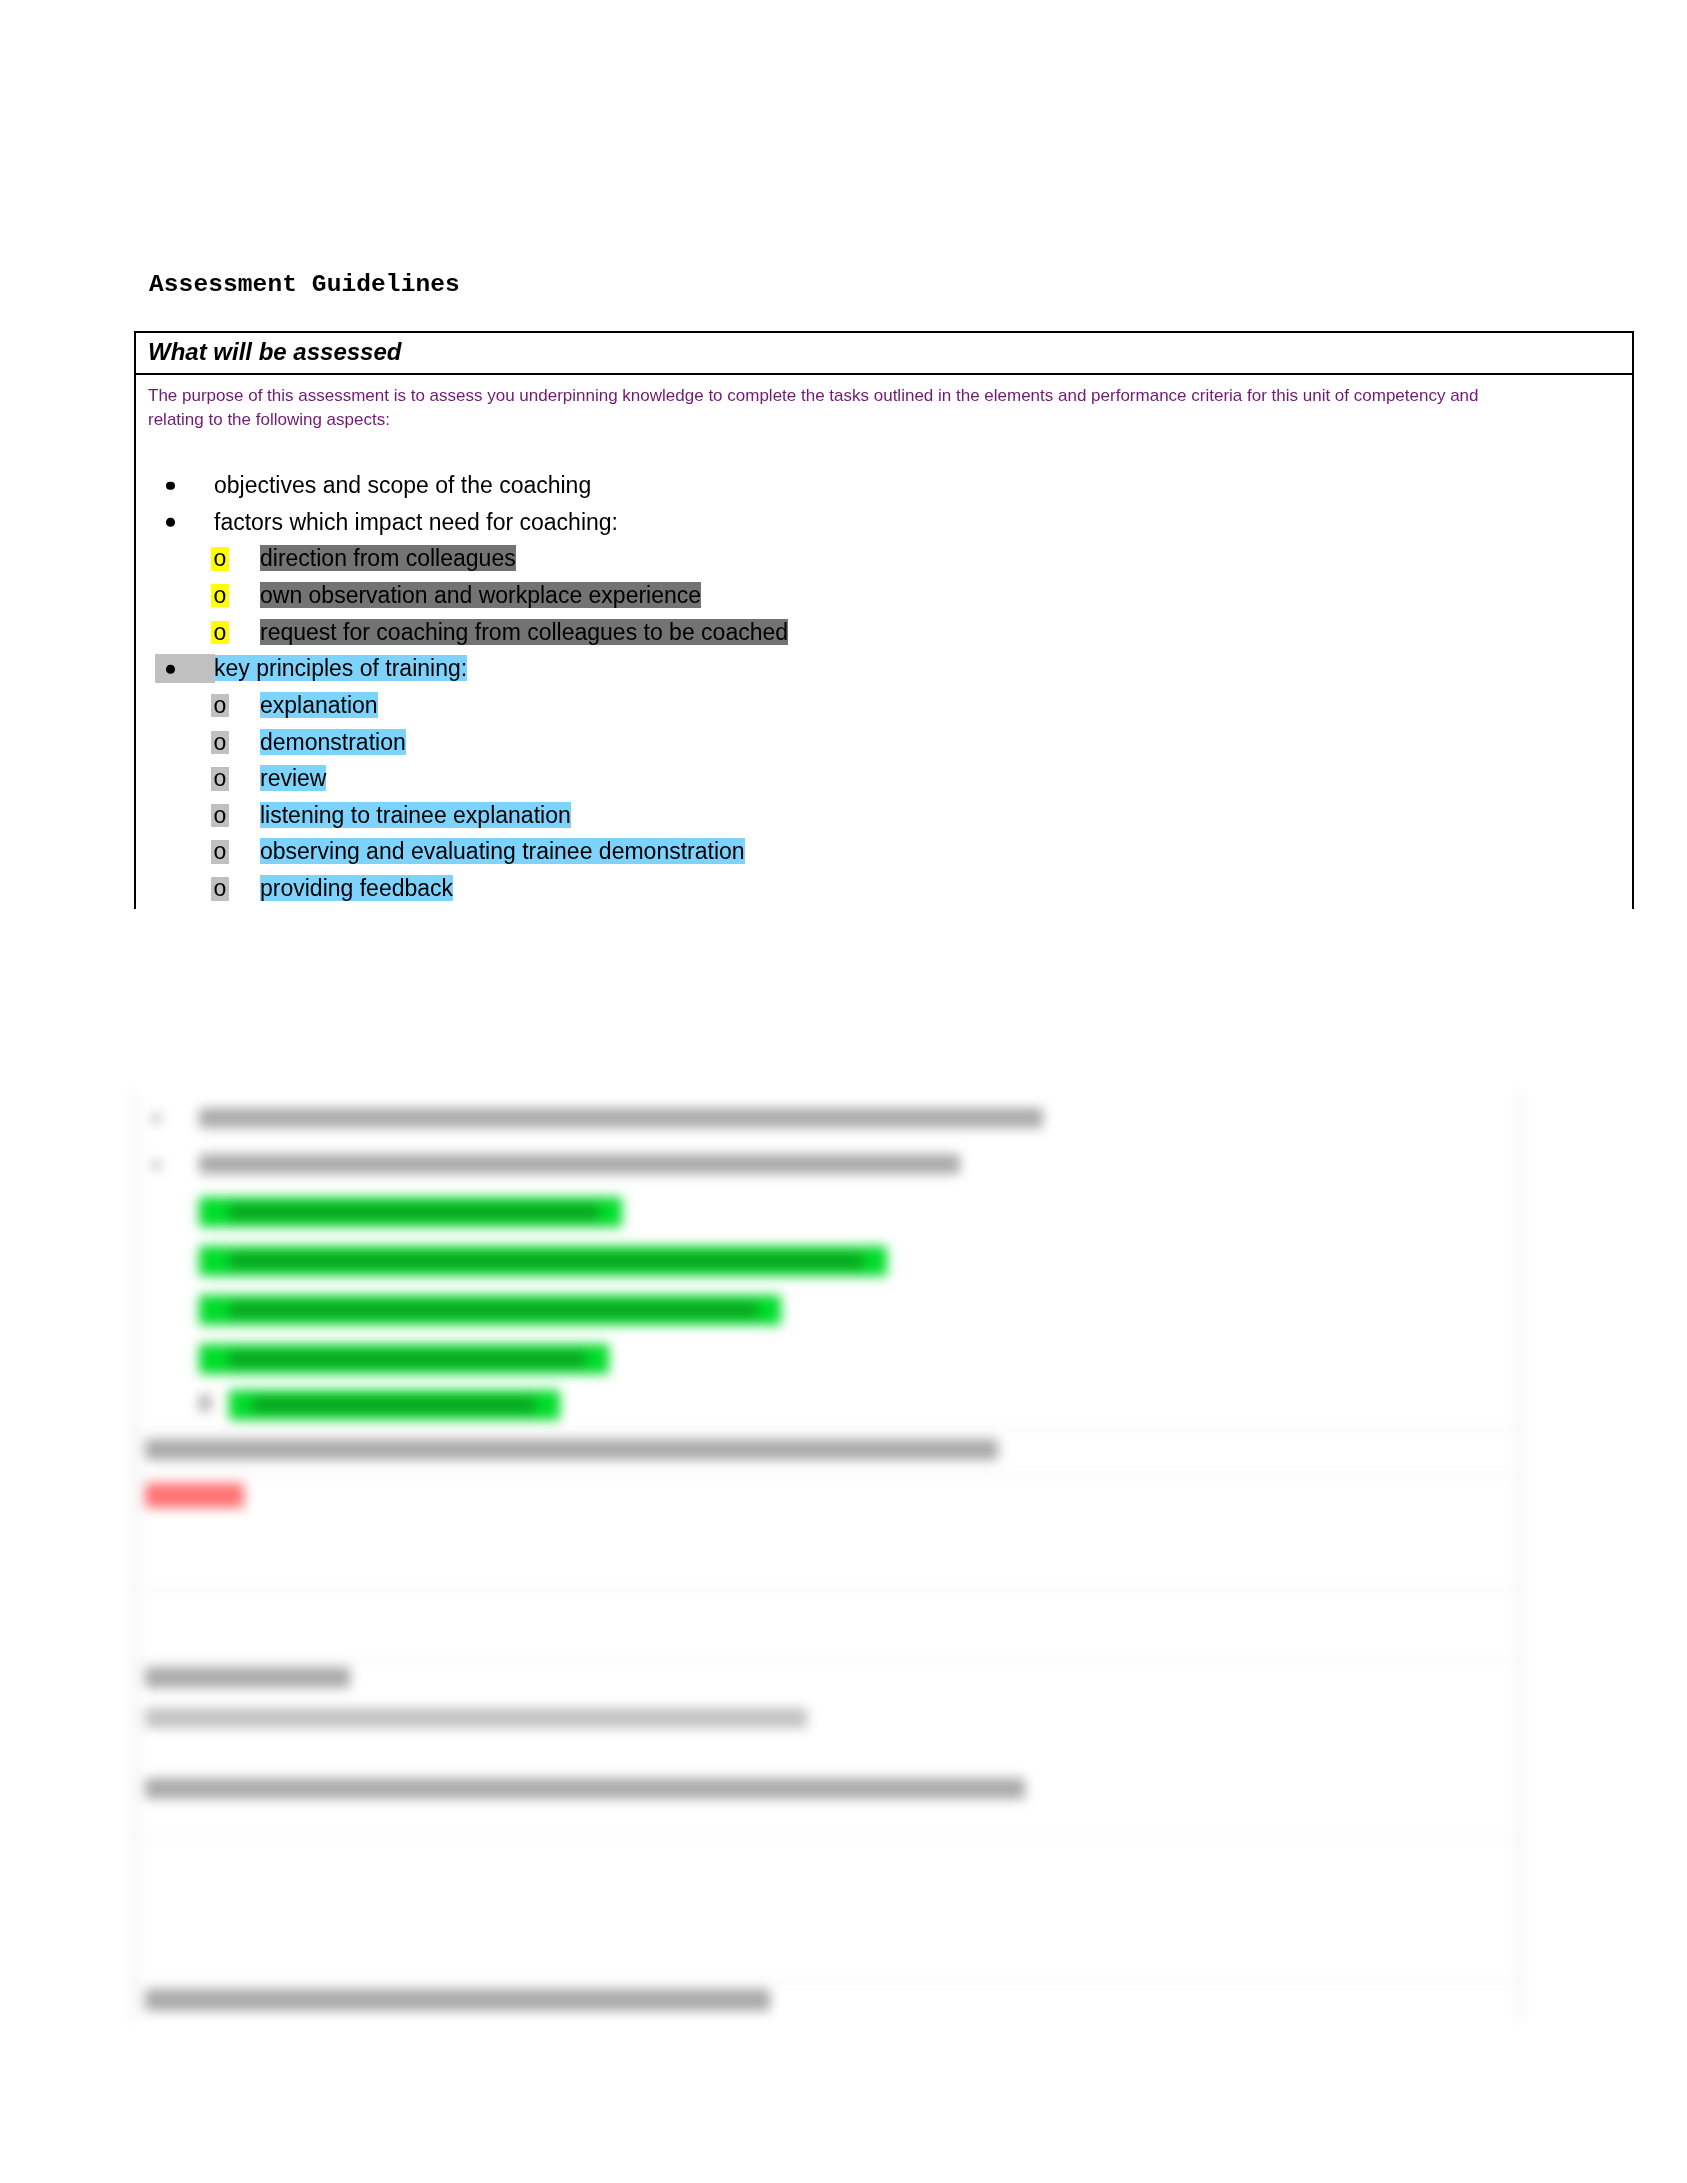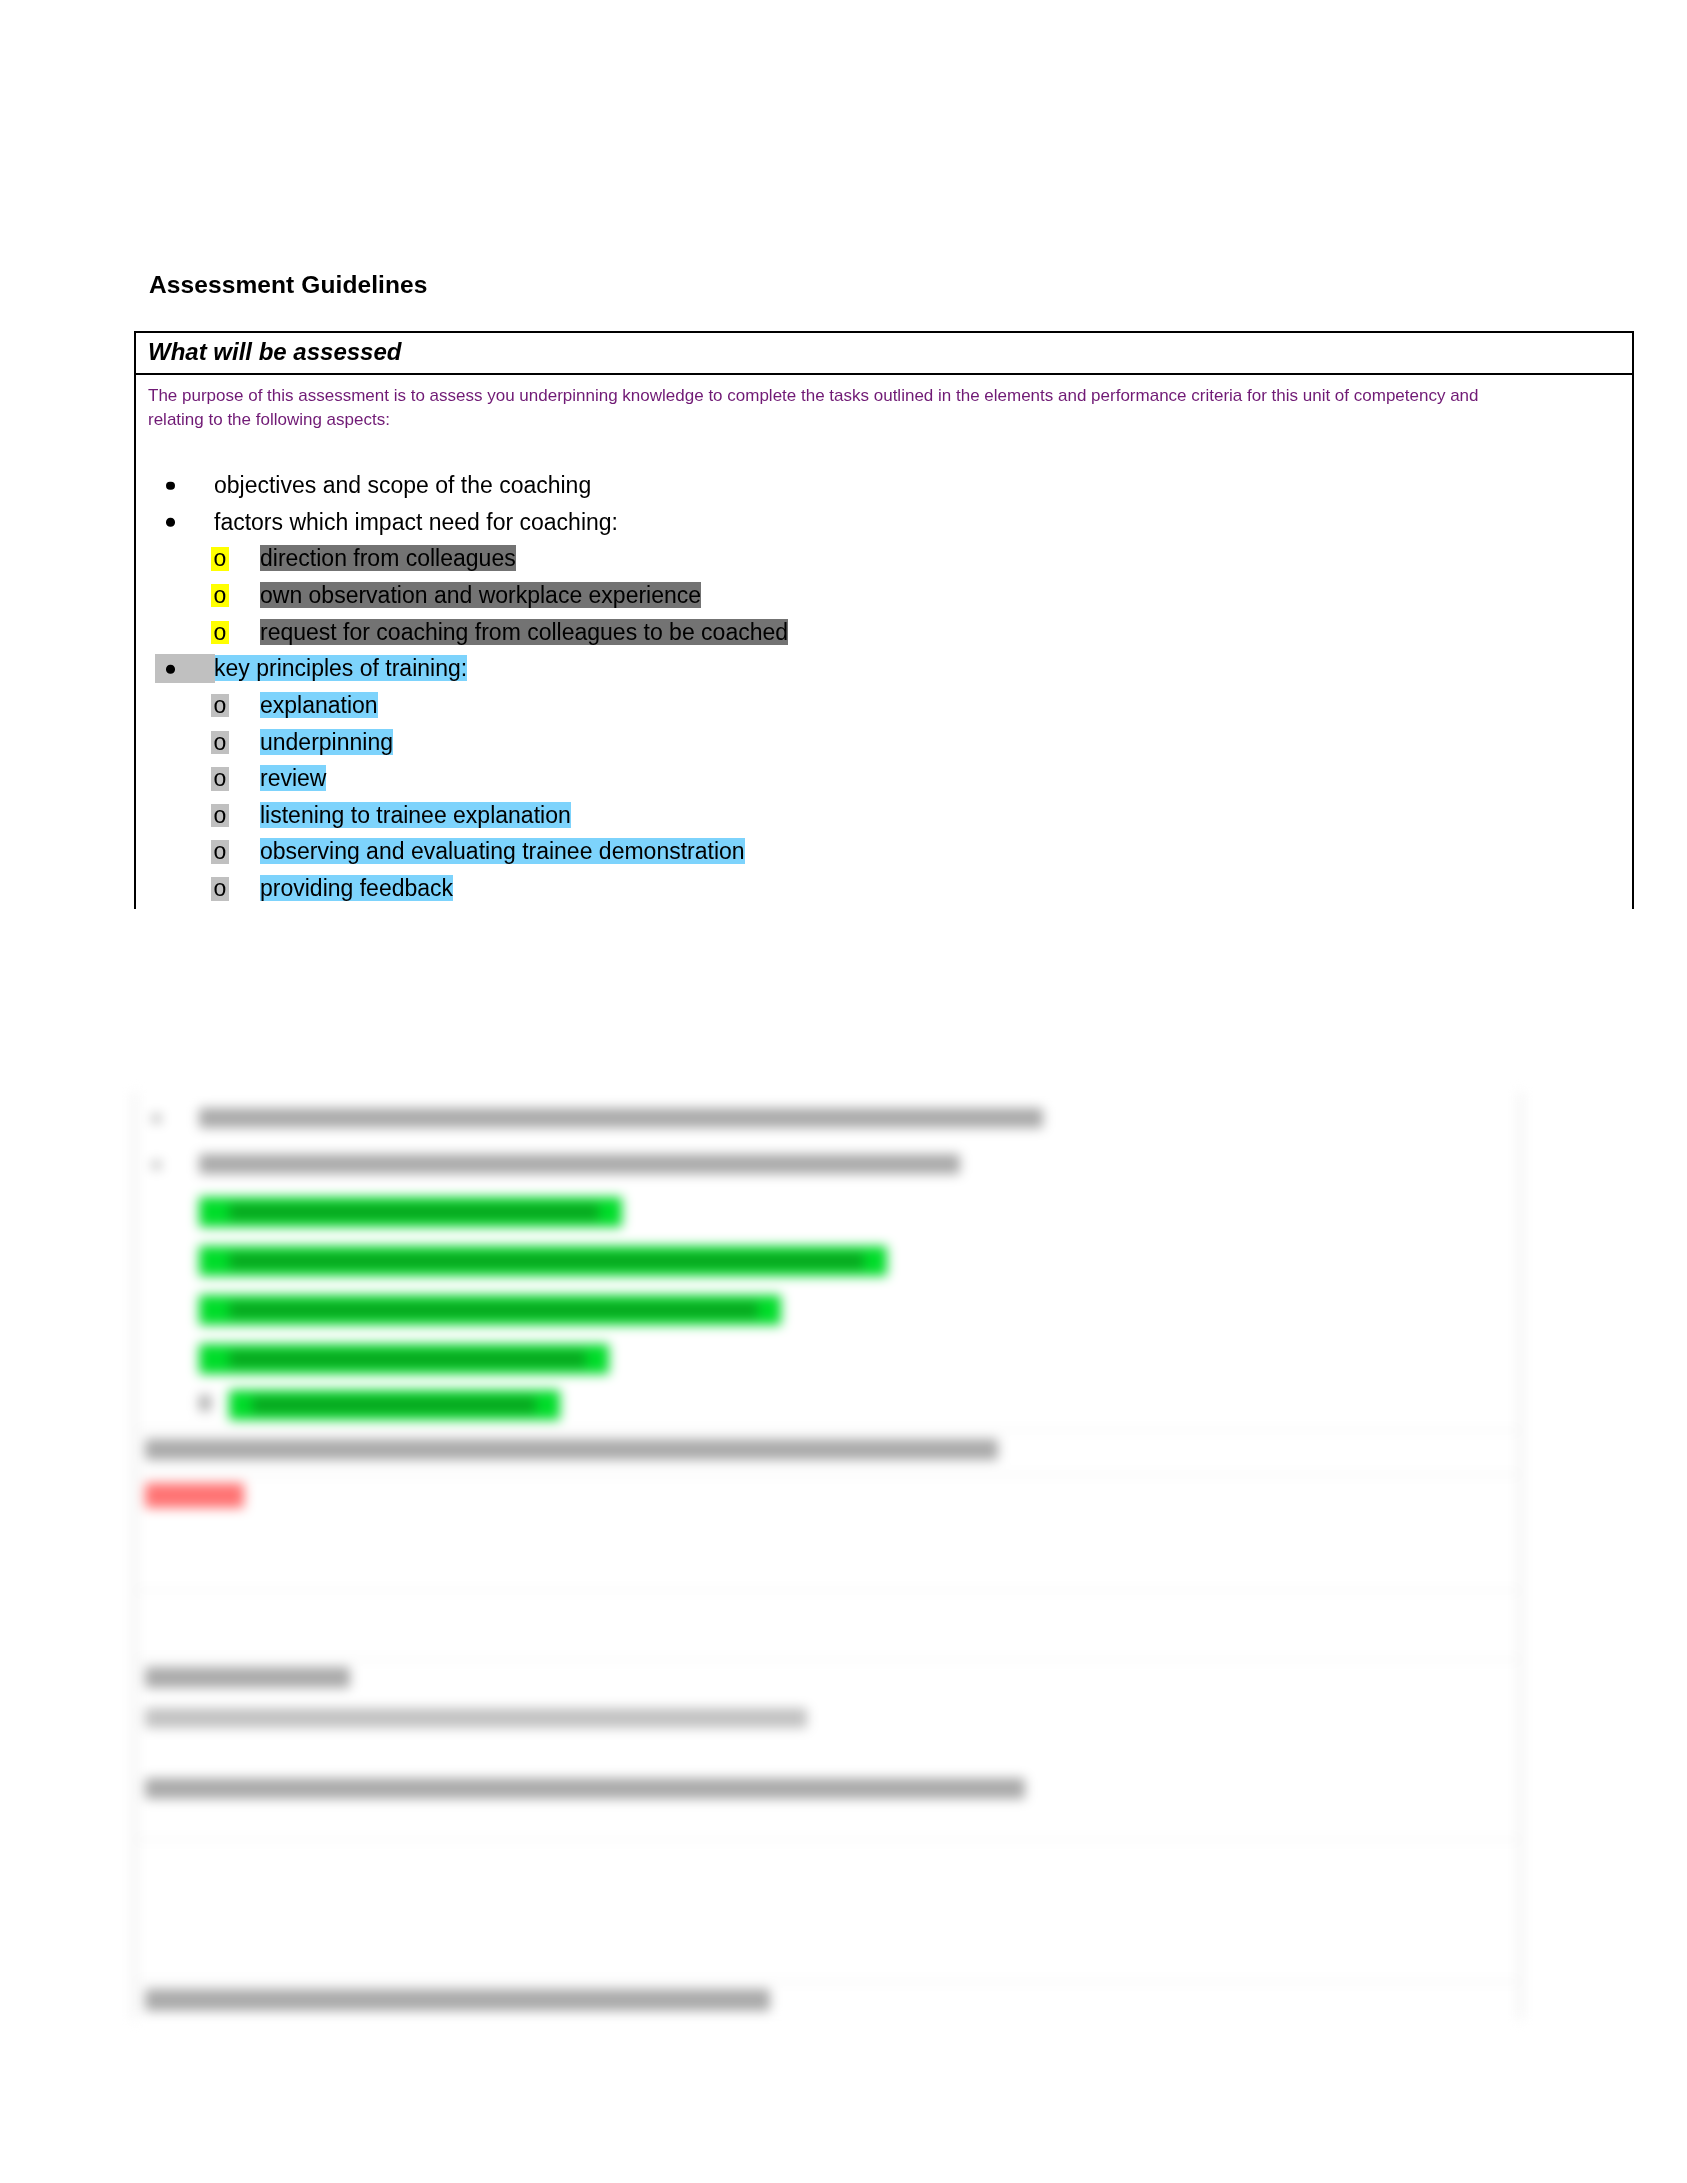--- a/index.html
+++ b/index.html
@@ -20,20 +20,21 @@
 
   
   .doc-title {
     position: absolute;
     left: 149px;
     top: 271px;
     font-size: 24.5px;
     font-weight: bold;
     color: #000000;
     letter-spacing: 0.1px;
+    font-family: Liberation Mono, monospace;
   }
 
   .tbl {
     position: absolute;
     left: 134px;
     top: 331px;
     width: 1500px;
     border: 2px solid #000000;
     border-bottom: none;
     box-sizing: border-box;
@@ -240,21 +241,21 @@
           <span class="rowfill"></span>
           <span class="dot"></span>
           <span class="btxt hl-gray">key principles of training:</span>
         </li>
         <li class="sub gray">
           <span class="omark">o</span>
           <span class="stxt hl-gray">explanation</span>
         </li>
         <li class="sub gray">
           <span class="omark">o</span>
-          <span class="stxt hl-gray">underpinning</span>
+          <span class="stxt hl-gray">demonstration</span>
         </li>
         <li class="sub gray">
           <span class="omark">o</span>
           <span class="stxt hl-gray">review</span>
         </li>
         <li class="sub gray">
           <span class="omark">o</span>
           <span class="stxt hl-gray">listening to trainee explanation</span>
         </li>
         <li class="sub gray">

